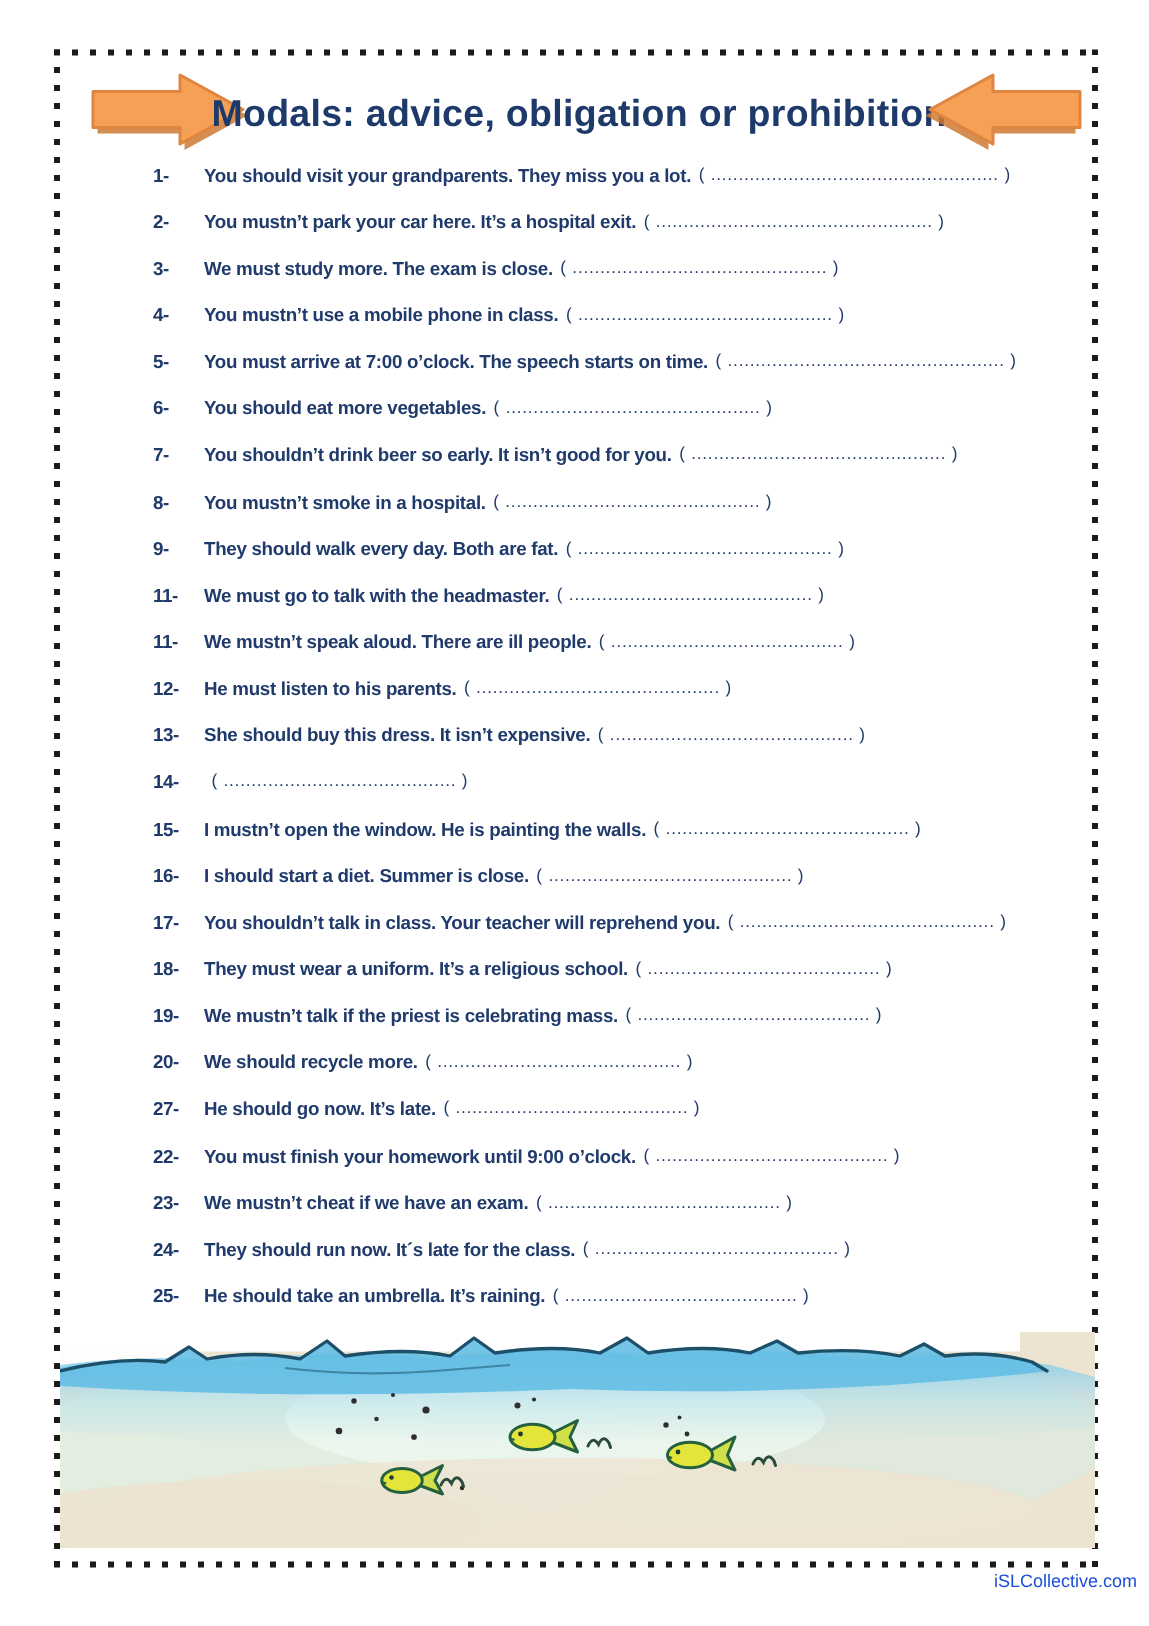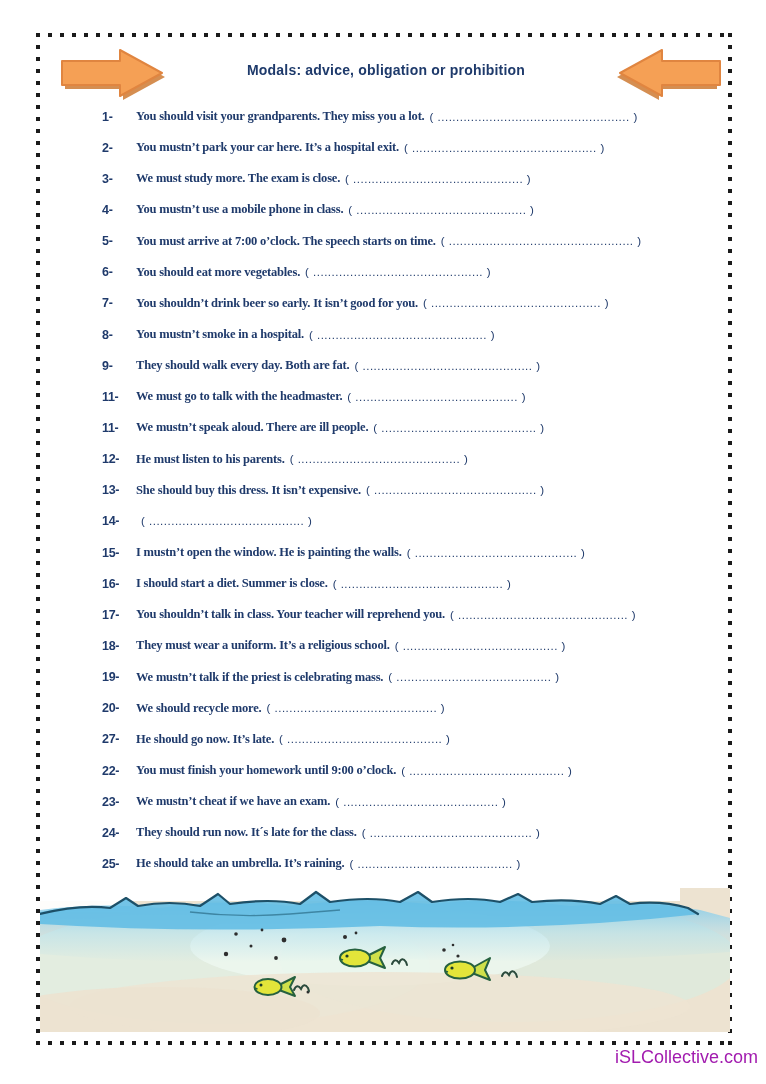--- a/index.html
+++ b/index.html
@@ -13,46 +13,46 @@
   .dots-v{position:absolute;width:4px;top:33px;height:1012px;
     background:repeating-linear-gradient(180deg,#1b1b1b 0 4px,transparent 4px 12px);}
   .dots-top{top:33px;}
   .dots-bottom{top:1041px;}
   .dots-left{left:36px;}
   .dots-right{left:728px;}
 
   .header{position:absolute;left:36px;top:40px;width:696px;height:64px;}
   .title{
     position:absolute;left:4px;right:0;top:22px;text-align:center;
-    color:#1e3a6b;font-size:14px;font-weight:bold;letter-spacing:.2px;
+    color:#1e3a6b;font-size:25px;font-weight:bold;letter-spacing:.2px;
   }
   .arrow{position:absolute;top:7px;}
   .arrow-left{left:24px;}
   .arrow-right{right:10px;}
 
   .sentence-list{
     position:absolute;left:36px;top:101px;width:696px;margin:0;padding:0 0 0 66px;
     list-style:none;box-sizing:border-box;
   }
   .sentence-list li{
     height:31.15px;display:flex;align-items:center;white-space:nowrap;
     color:#1f3a6b;font-size:12.5px;
   }
   .num{
     display:inline-block;min-width:24px;text-align:left;font-weight:bold;
     margin-right:10px;letter-spacing:-.3px;
   }
-  .txt{font-weight:bold;letter-spacing:-.2px;font-family:Liberation Serif, serif;}
+  .txt{font-weight:bold;letter-spacing:-.2px;}
   .blank{margin-left:5px;font-weight:normal;letter-spacing:.5px;font-size:11.5px;}
 
   .illustration{position:absolute;left:40px;top:888px;width:690px;height:144px;}
   .illustration svg{display:block;}
 
   .watermark{
-    position:absolute;top:1047px;right:8px;color:#a21caf;font-size:18px;
+    position:absolute;top:1047px;right:8px;color:#1d4ed8;font-size:12px;
     font-family:"Liberation Sans",sans-serif;
   }
 </style>
 </head>
 <body>
 
 <div class="dots-h dots-top"></div>
 <div class="dots-h dots-bottom"></div>
 <div class="dots-v dots-left"></div>
 <div class="dots-v dots-right"></div>

